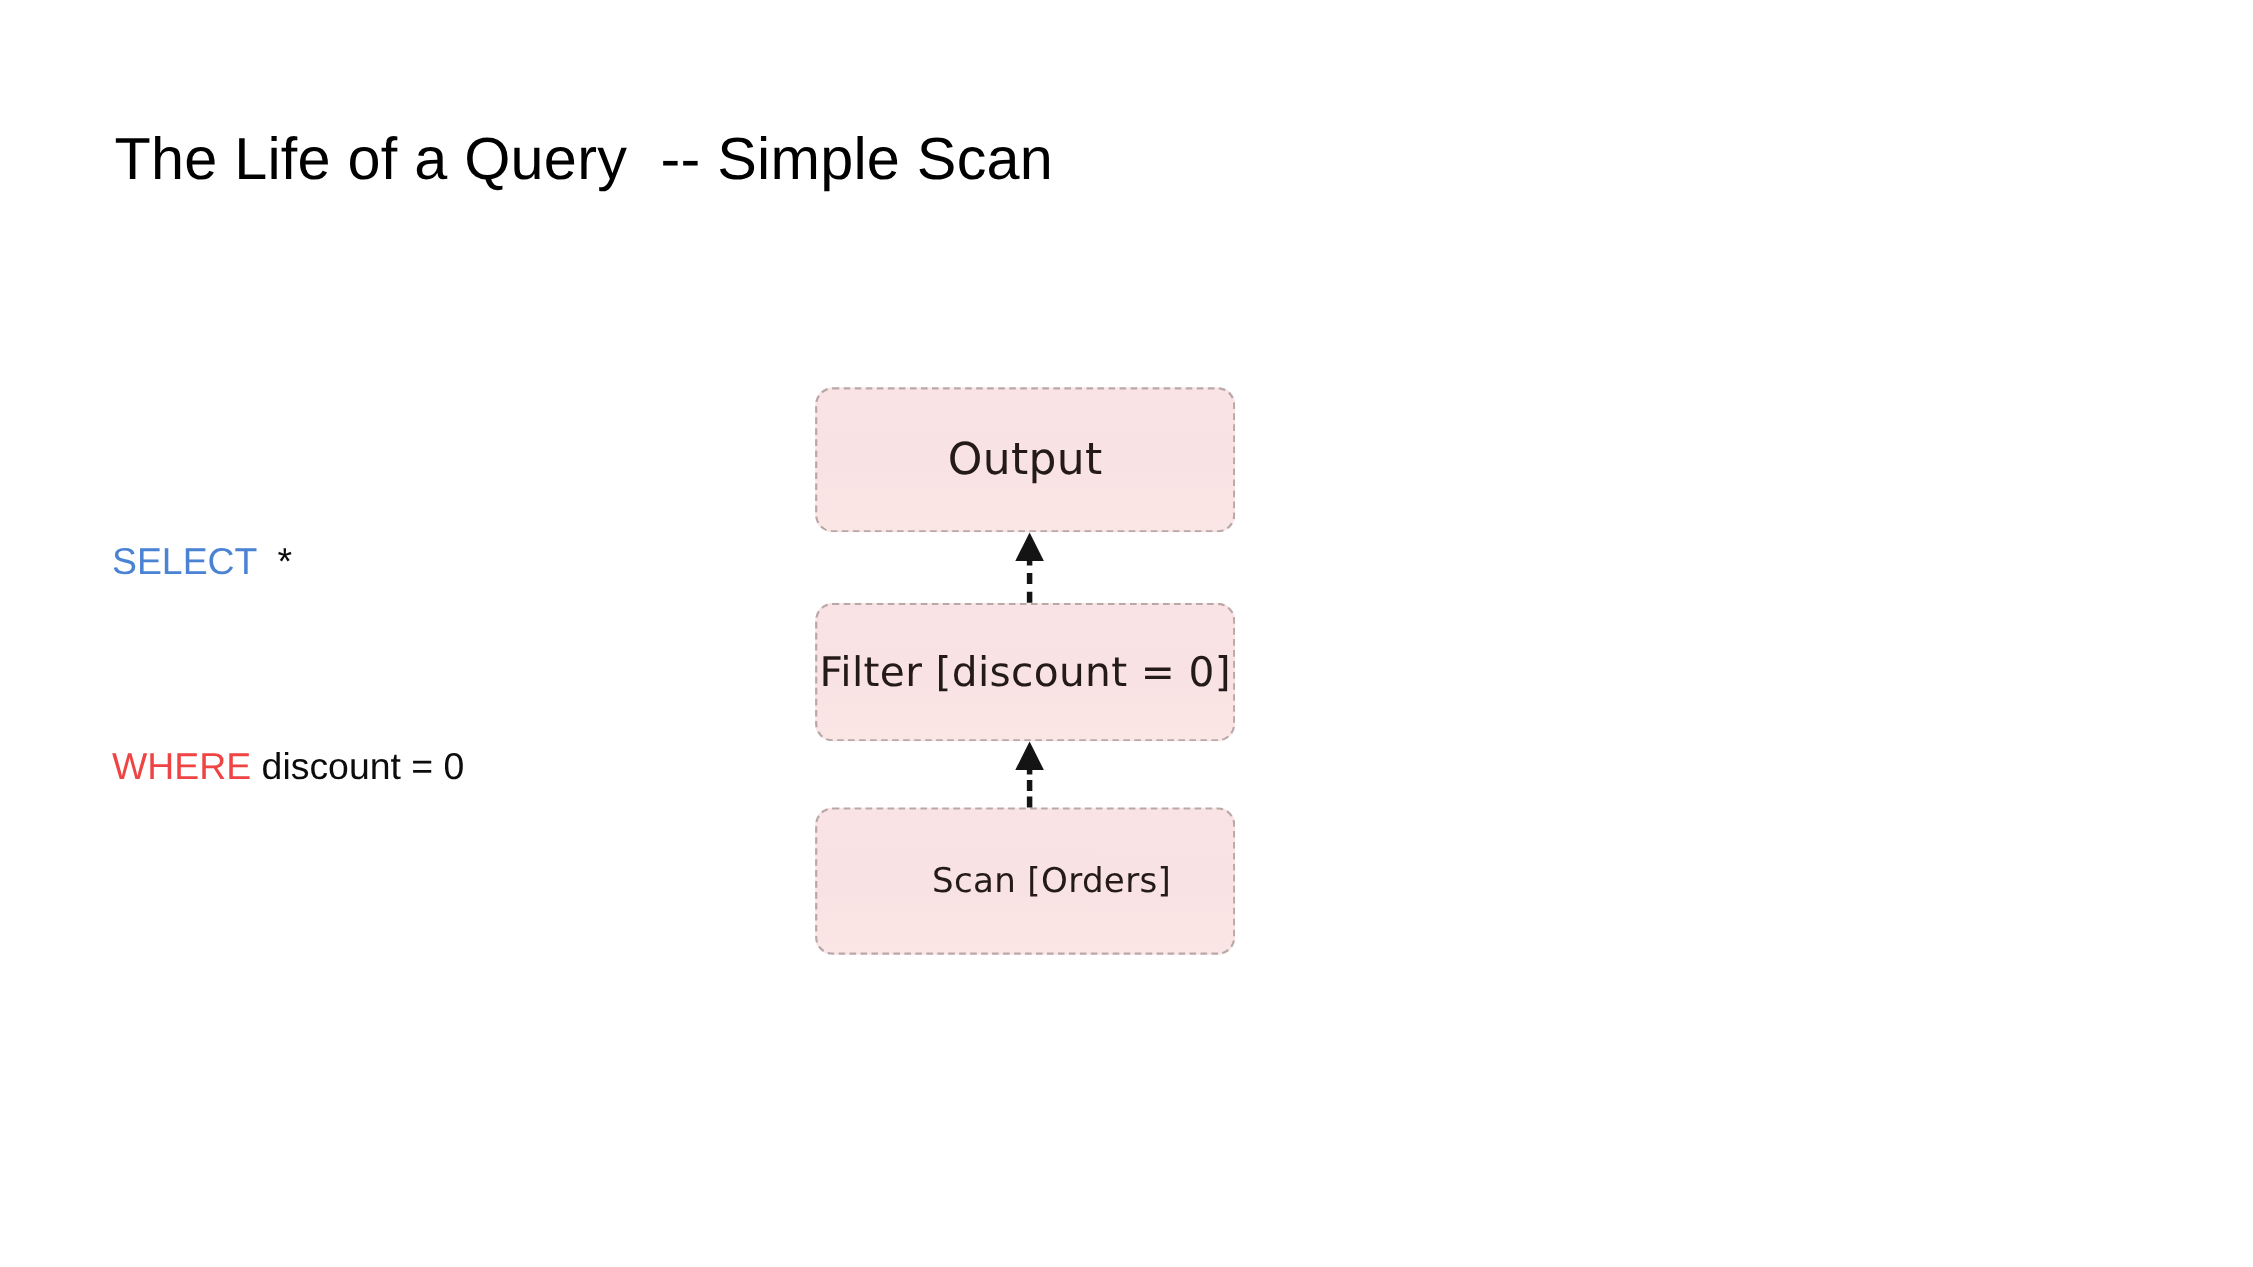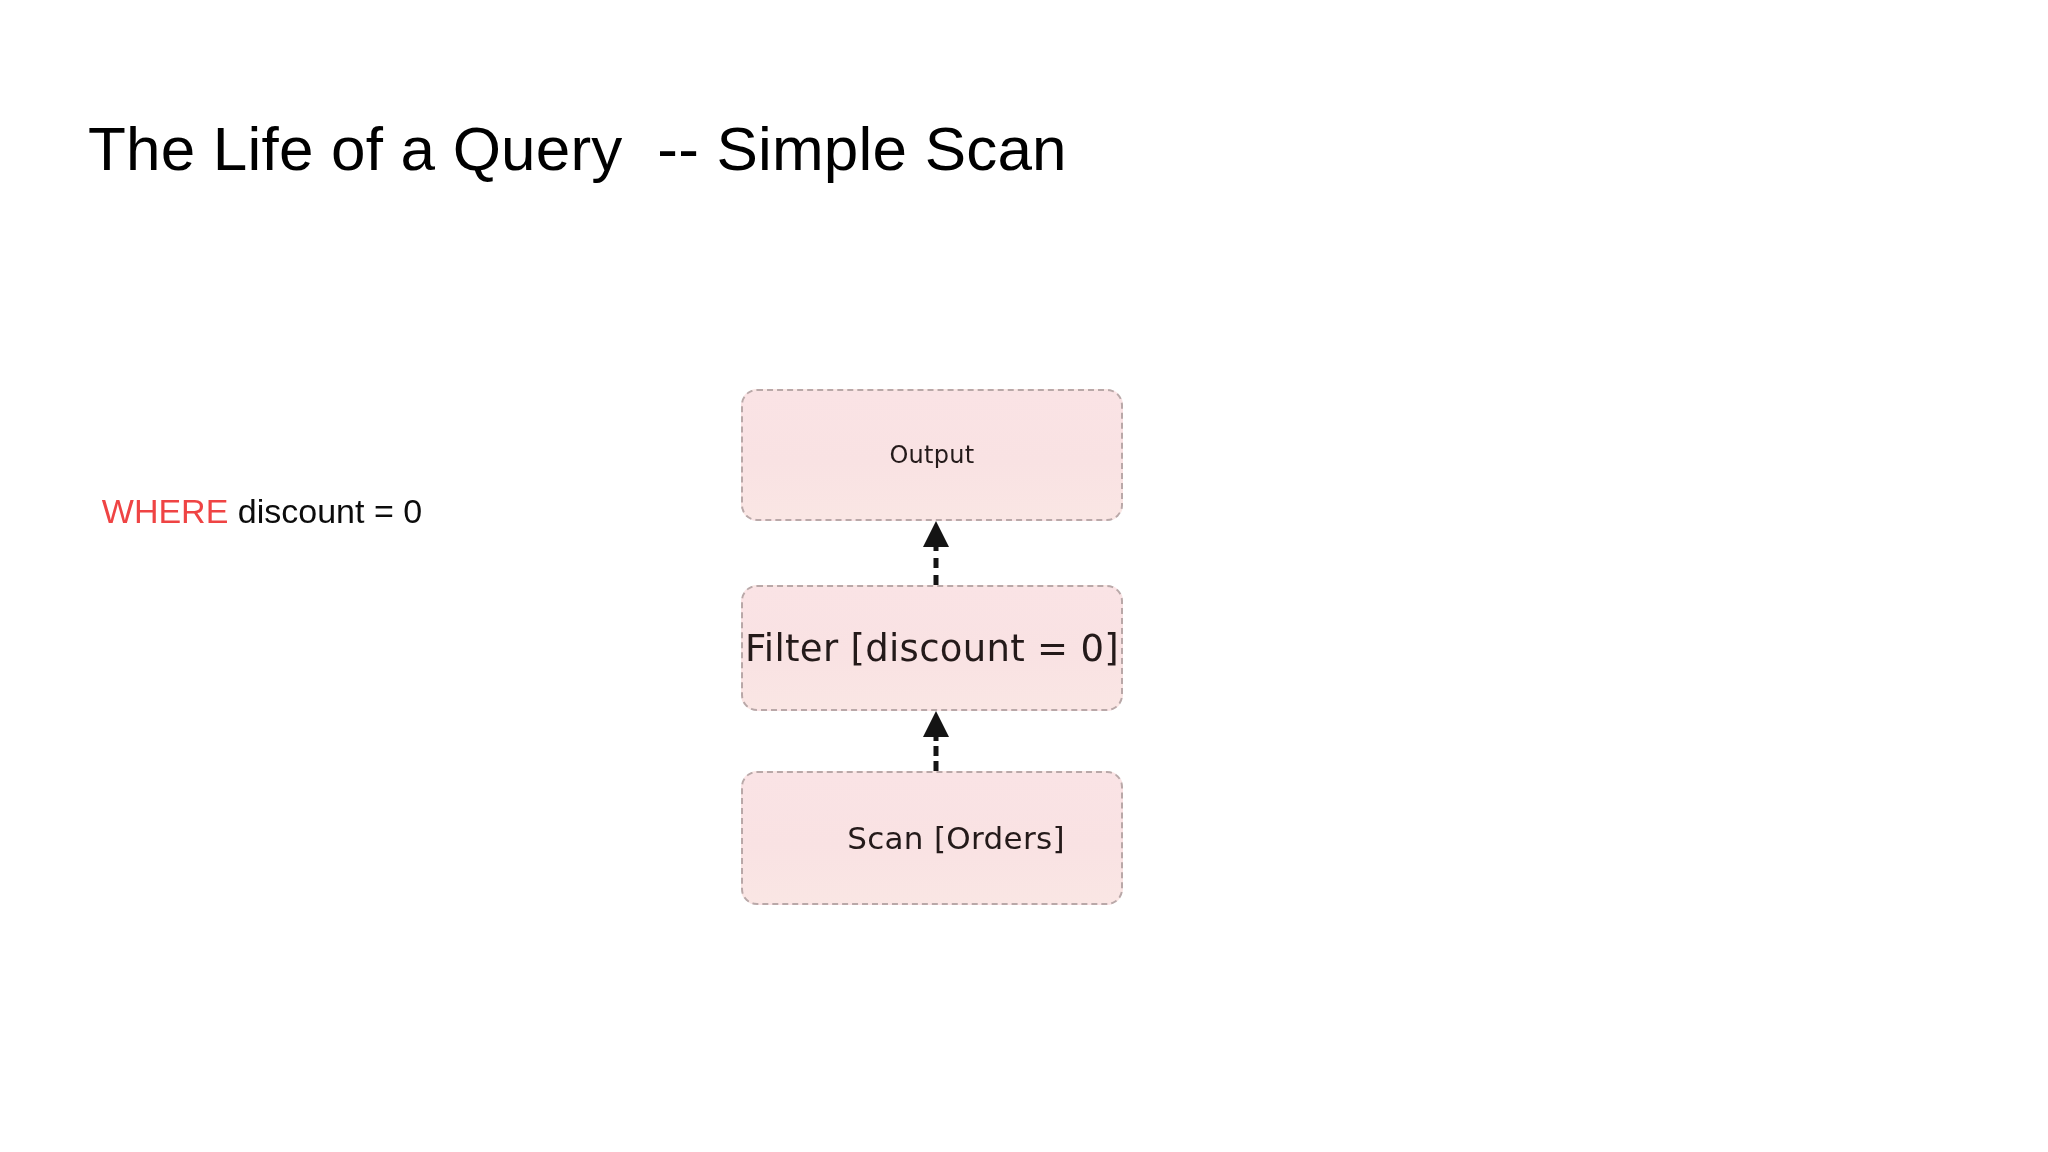--- a/index.html
+++ b/index.html
@@ -12,23 +12,23 @@
     height: 1152px;
     position: relative;
     overflow: hidden;
     font-family: "Liberation Sans", sans-serif;
     -webkit-font-smoothing: antialiased;
   }
 
   
   #slide-title {
     position: absolute;
-    left: 88px;
+    left: 104px;
     top: 118px;
-    font-size: 62px;
+    font-size: 54px;
     line-height: 1.0;
     color: #000000;
     white-space: pre;
     font-weight: 400;
     letter-spacing: 0.2px;
   }
 
   
   #sql-block {
     position: absolute;
@@ -64,22 +64,21 @@
     background: linear-gradient(180deg, #fae3e5 0%, #f9e2e3 55%, #fae6e4 100%);
     display: flex;
     align-items: center;
     justify-content: center;
     color: #241a1a;
     font-family: "DejaVu Sans", sans-serif;
     letter-spacing: 0.3px;
   }
   .plan-node.node-output {
     height: 132px;
-    font-size: 24px;
-    margin-top: 37px;
+    font-size: 40px;
   }
   .plan-node.node-filter {
     height: 126px;
     font-size: 37px;
   }
   .plan-node.node-scan {
     height: 134px;
     font-size: 31px;
     padding-left: 48px;
   }
@@ -112,20 +111,23 @@
   .plan-arrow.arrow-short { height: 60px; }
   .plan-arrow.arrow-short .arrow-shaft { height: 40px; }
 </style>
 </head>
 <body style="background: rgb(255, 255, 255);">
 
 <div id="slide-title">The Life of a Query  -- Simple Scan</div>
 
 <div id="sql-block">
 
+  <div class="sql-line">
+    <span class="kw-select" style="color: rgb(74, 130, 212);">SELECT</span><span class="sql-rest">  *</span>
+  </div>
 
 
   <div class="sql-line">
     <span class="kw-where" style="color: #ef4444;">WHERE</span><span class="sql-rest"> discount = 0</span>
   </div>
 
 </div>
 
 <div id="plan-diagram">
 

